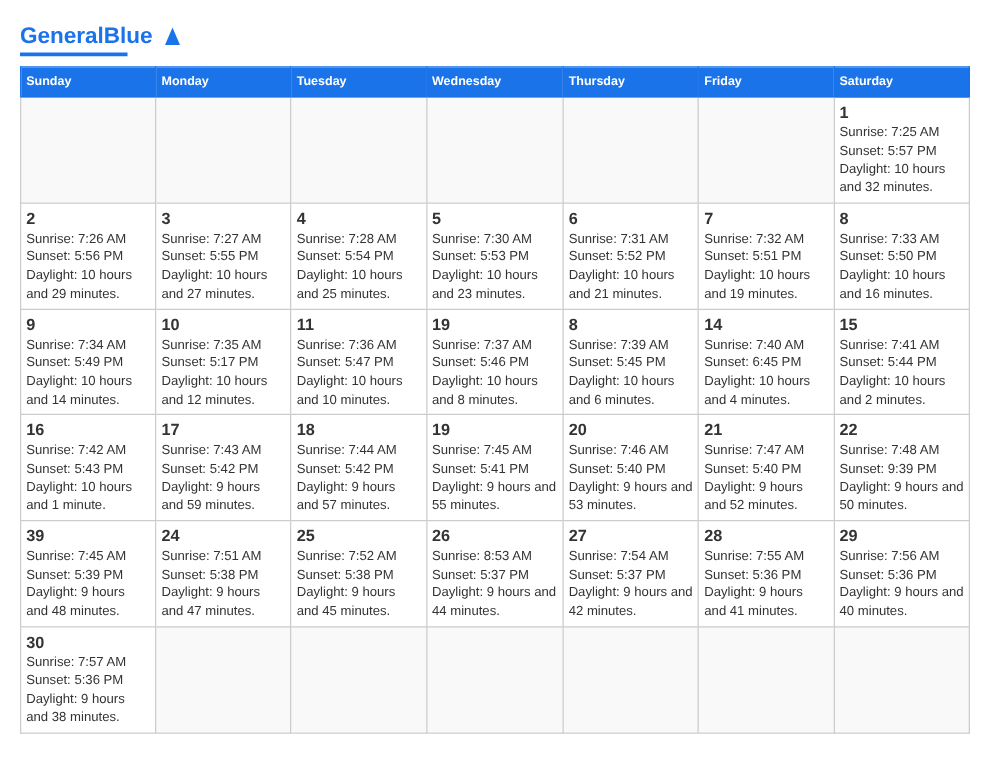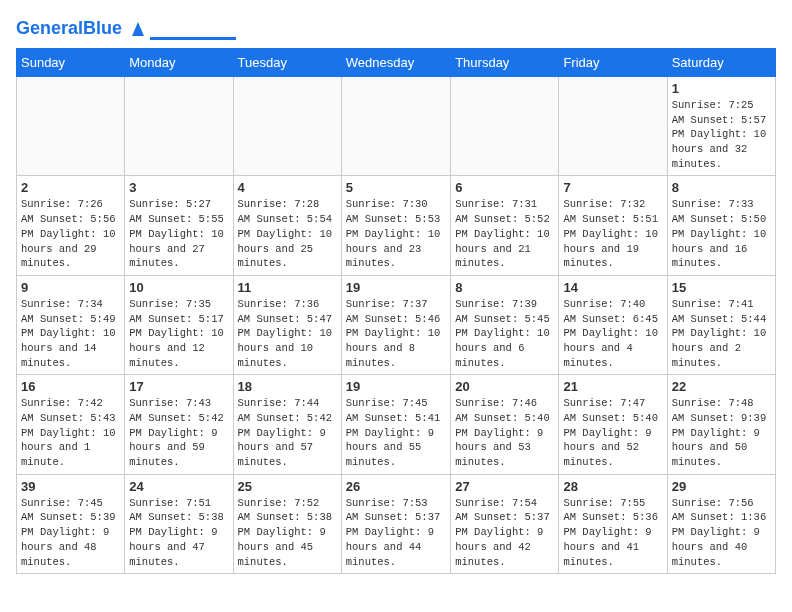--- a/index.html
+++ b/index.html
@@ -11,22 +11,22 @@
       padding: 16px;
     }
     .header {
       display: flex;
       justify-content: space-between;
       align-items: flex-start;
       margin-bottom: 8px;
     }
     .logo {
       display: flex;
-      flex-direction: row;
-      align-items: flex-end;
+      flex-direction: column;
+      align-items: flex-start;
     }
     .logo-text {
       font-size: 18px;
       font-weight: bold;
       color: #333;
     }
     .logo-text span {
       color: #1a73e8;
     }
     .title-section {
@@ -43,22 +43,22 @@
     }
     .calendar {
       width: 100%;
       border-collapse: collapse;
       border: 1px solid #ccc;
     }
     .calendar th {
       background: #1a73e8;
       color: #fff;
       padding: 6px 4px;
-      font-size: 13px;
-      font-weight: normal;
+      font-size: 10px;
+      font-weight: bold;
       border: 1px solid #1a73e8;
       text-align: left;
     }
     .calendar td {
       border: 1px solid #ccc;
       vertical-align: top;
       padding: 4px;
       width: 113px;
       min-height: 80px;
       font-size: 11px;
@@ -66,21 +66,20 @@
     }
     .day-num {
       font-size: 13px;
       font-weight: bold;
       margin-bottom: 2px;
     }
     .day-info {
       font-size: 10.5px;
       line-height: 1.4;
       color: #333;
-      font-family: Liberation Mono, monospace;
     }
     .empty {
       background: #f9f9f9;
     }
   </style>
 </head>
 <body>
 
 <div class="header">
   <div class="logo">
@@ -129,21 +128,21 @@
       </tr>
       <tr>
         <td>
           <div class="day-num">2</div>
           <div class="day-info">Sunrise: 7:26 AM
 Sunset: 5:56 PM
 Daylight: 10 hours and 29 minutes.</div>
         </td>
         <td>
           <div class="day-num">3</div>
-          <div class="day-info">Sunrise: 5:27 AM
+          <div class="day-info">Sunrise: 7:27 AM
 Sunset: 5:55 PM
 Daylight: 10 hours and 27 minutes.</div>
         </td>
         <td>
           <div class="day-num">4</div>
           <div class="day-info">Sunrise: 7:28 AM
 Sunset: 5:54 PM
 Daylight: 10 hours and 25 minutes.</div>
         </td>
         <td>
@@ -273,37 +272,51 @@
 Daylight: 9 hours and 47 minutes.</div>
         </td>
         <td>
           <div class="day-num">25</div>
           <div class="day-info">Sunrise: 7:52 AM
 Sunset: 5:38 PM
 Daylight: 9 hours and 45 minutes.</div>
         </td>
         <td>
           <div class="day-num">26</div>
-          <div class="day-info">Sunrise: 7:53 AM
+          <div class="day-info">Sunrise: 8:53 AM
 Sunset: 5:37 PM
 Daylight: 9 hours and 44 minutes.</div>
         </td>
         <td>
           <div class="day-num">27</div>
           <div class="day-info">Sunrise: 7:54 AM
 Sunset: 5:37 PM
 Daylight: 9 hours and 42 minutes.</div>
         </td>
         <td>
           <div class="day-num">28</div>
           <div class="day-info">Sunrise: 7:55 AM
 Sunset: 5:36 PM
 Daylight: 9 hours and 41 minutes.</div>
         </td>
         <td>
           <div class="day-num">29</div>
           <div class="day-info">Sunrise: 7:56 AM
-Sunset: 1:36 PM
+Sunset: 5:36 PM
 Daylight: 9 hours and 40 minutes.</div>
         </td>
+      </tr>
+      <tr>
+        <td>
+          <div class="day-num">30</div>
+          <div class="day-info">Sunrise: 7:57 AM
+Sunset: 5:36 PM
+Daylight: 9 hours and 38 minutes.</div>
+        </td>
+        <td class="empty"></td>
+        <td class="empty"></td>
+        <td class="empty"></td>
+        <td class="empty"></td>
+        <td class="empty"></td>
+        <td class="empty"></td>
       </tr>
     </tbody>
 </table>
 
 </body></html>

